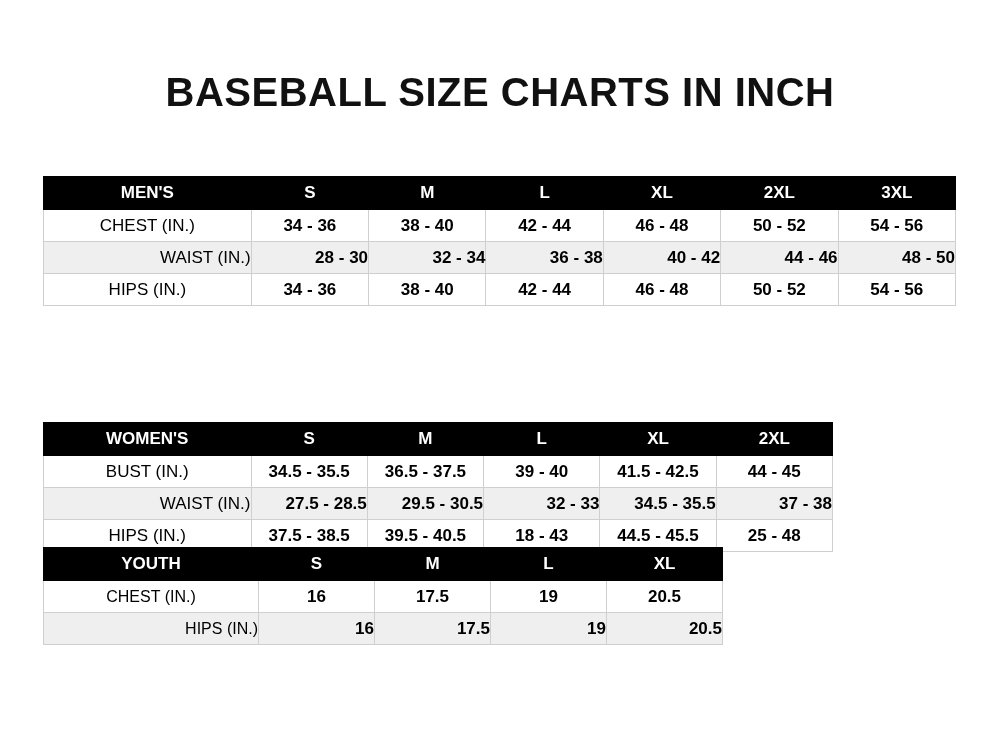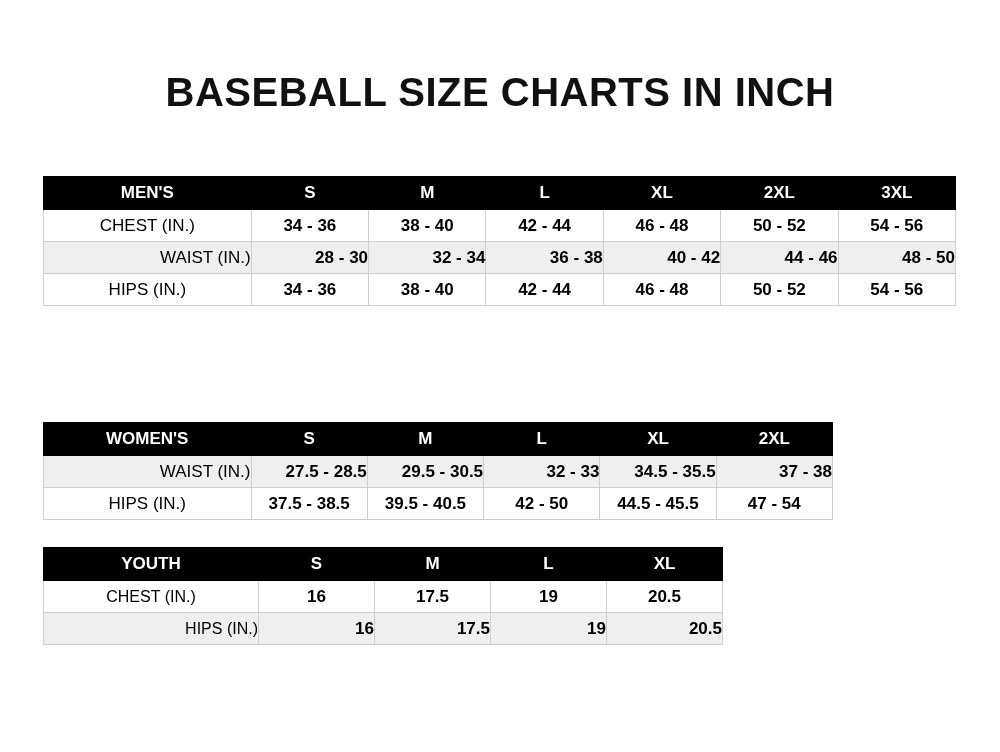--- a/index.html
+++ b/index.html
@@ -179,35 +179,43 @@
         <tr>
           <th class="label-head">WOMEN'S</th>
           <th>S</th>
           <th>M</th>
           <th>L</th>
           <th>XL</th>
           <th>2XL</th>
         </tr>
       </thead>
       <tbody>
+        <tr>
+          <td class="rowlabel">BUST (IN.)</td>
+          <td>34.5 - 35.5</td>
+          <td>36.5 - 37.5</td>
+          <td>39 - 40</td>
+          <td>41.5 - 42.5</td>
+          <td>44 - 45</td>
+        </tr>
         <tr class="alt">
           <td class="rowlabel">WAIST (IN.)</td>
           <td>27.5 - 28.5</td>
           <td>29.5 - 30.5</td>
           <td>32 - 33</td>
           <td>34.5 - 35.5</td>
           <td>37 - 38</td>
         </tr>
         <tr>
           <td class="rowlabel">HIPS (IN.)</td>
           <td>37.5 - 38.5</td>
           <td>39.5 - 40.5</td>
-          <td>42 - 50</td>
+          <td>18 - 43</td>
           <td>44.5 - 45.5</td>
-          <td>47 - 54</td>
+          <td>25 - 48</td>
         </tr>
       </tbody>
     </table>
   </div>
 
   <div id="youth-wrap">
     <table class="size-table">
       <colgroup>
         <col class="c-label">
         <col class="c-size">

